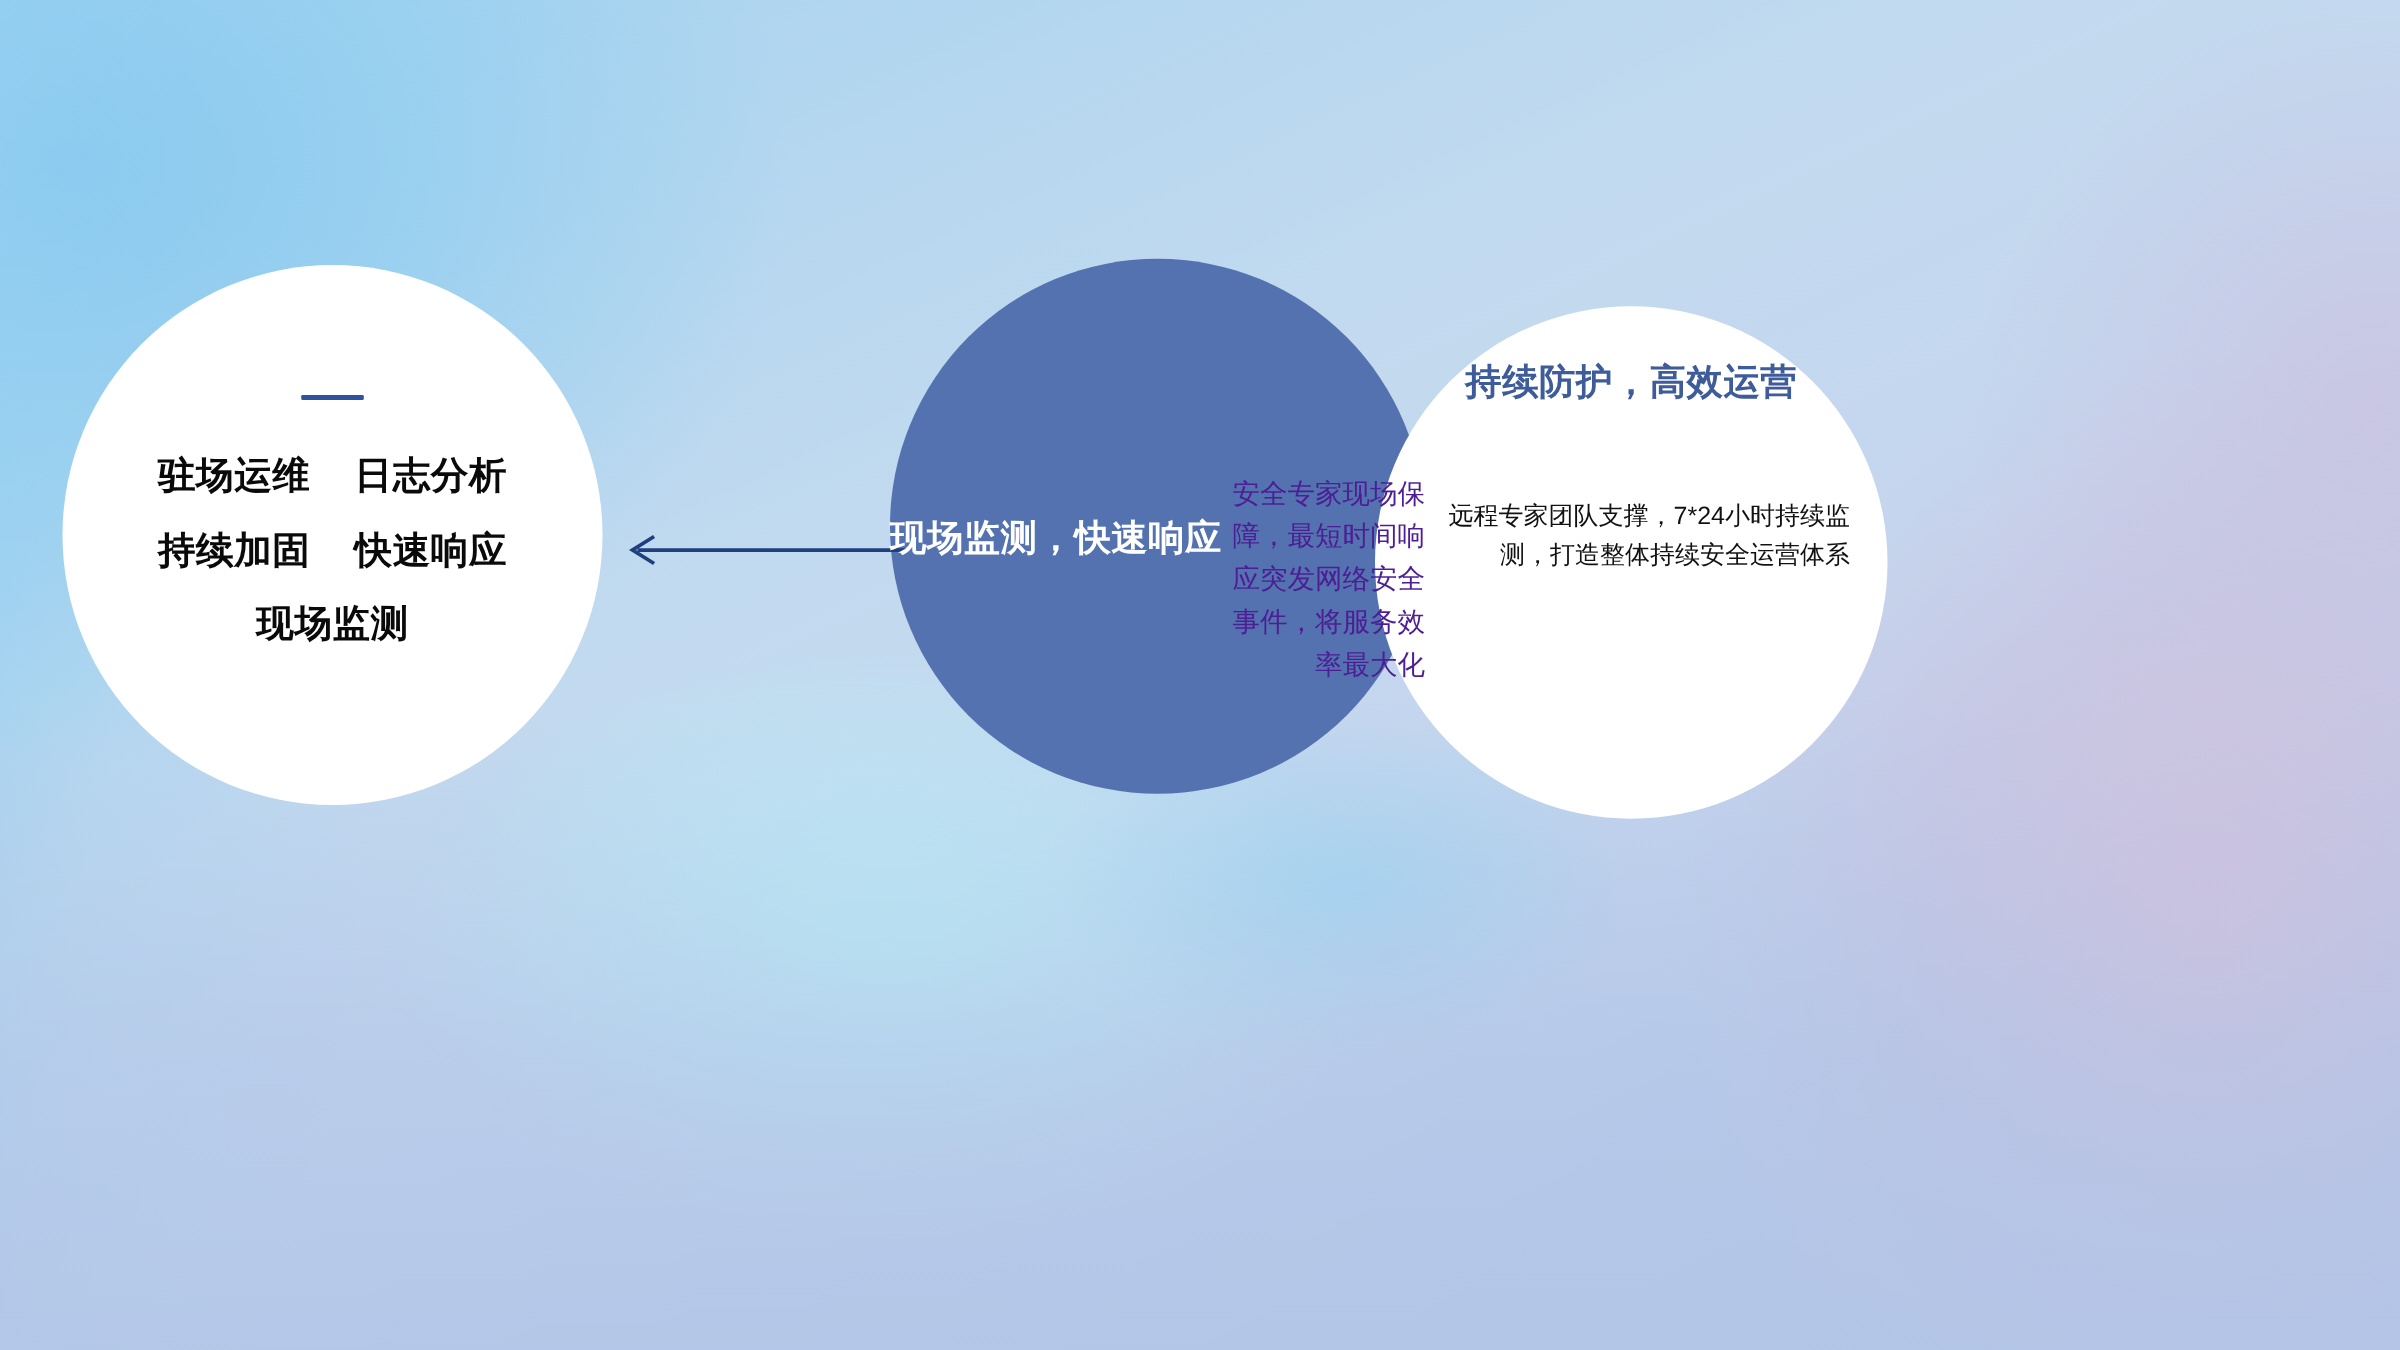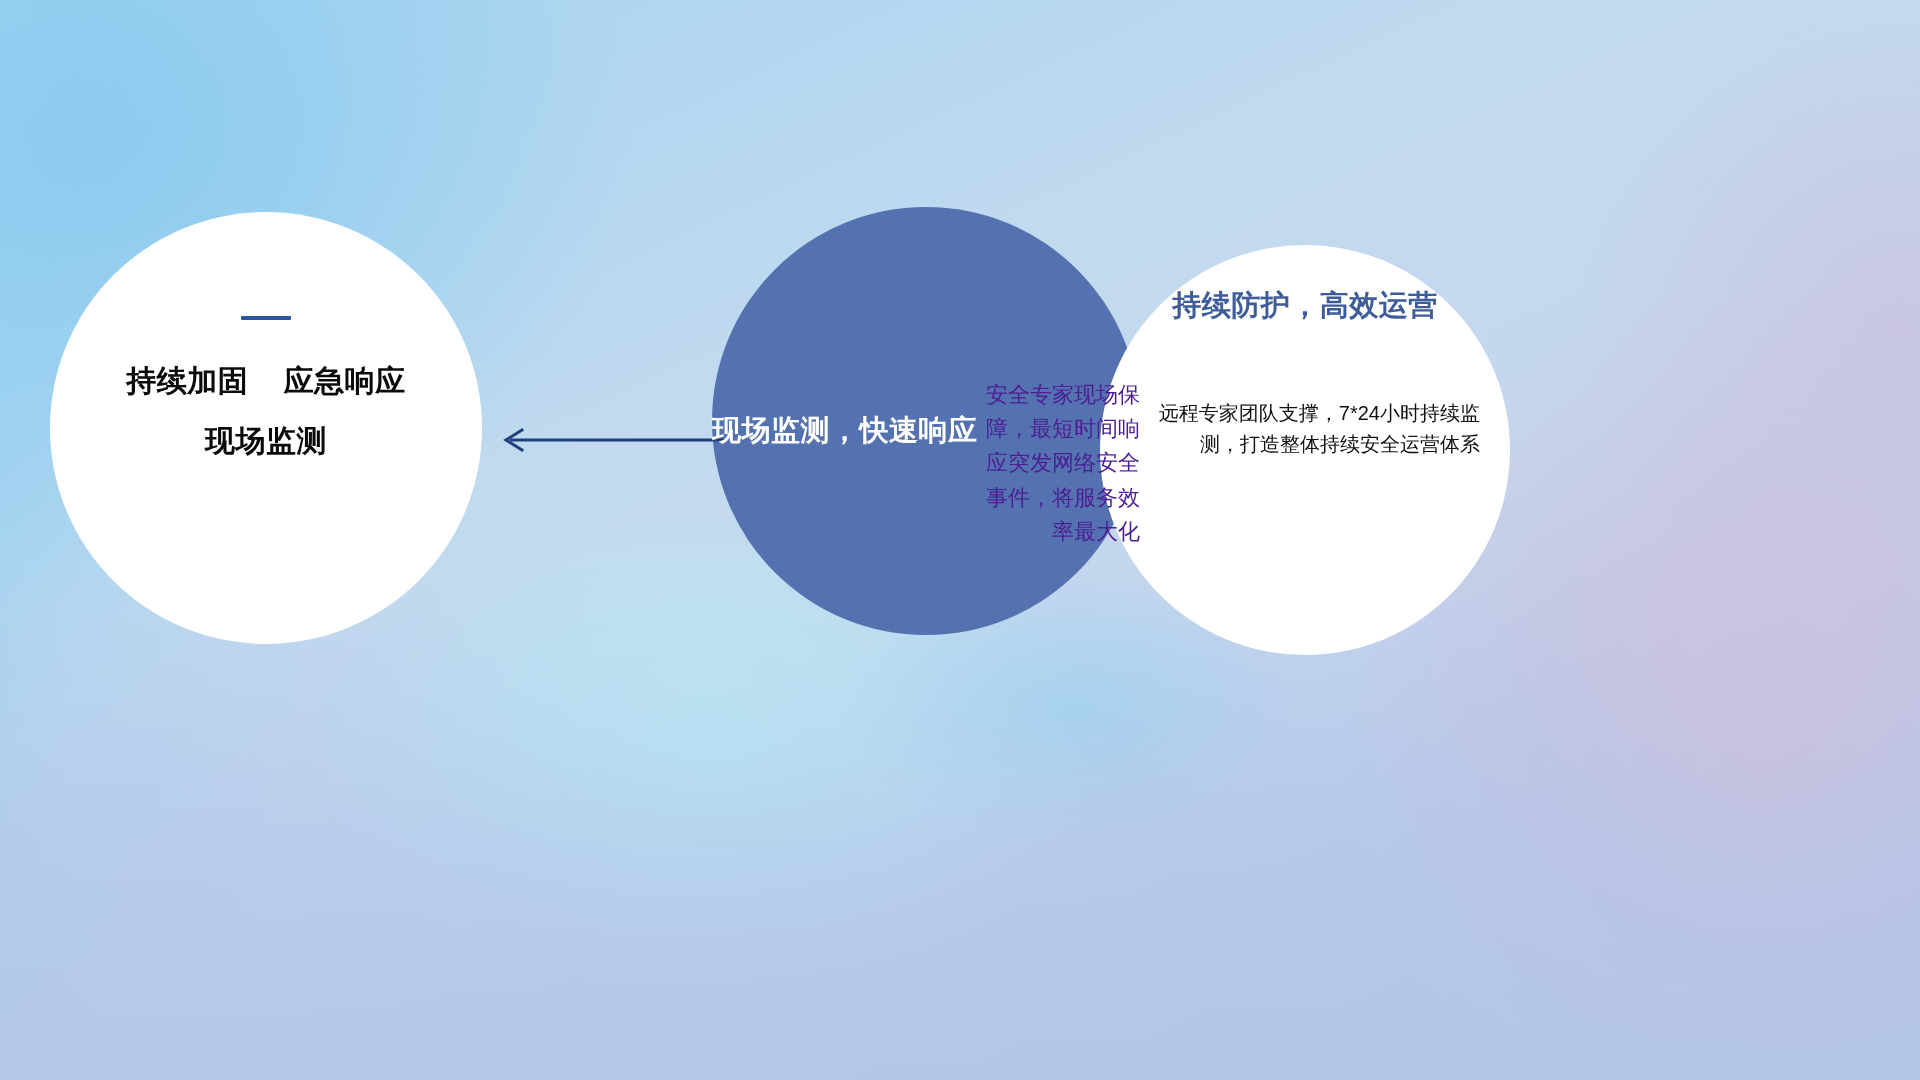--- a/index.html
+++ b/index.html
@@ -238,21 +238,22 @@
   <div class="circle" id="circle-middle"></div>
   <div class="circle" id="circle-right"></div>
 
   <svg id="arrow" viewBox="0 0 260 60">
     <line x1="255" y1="30" x2="40" y2="30" stroke="#1f3f7f" stroke-width="3"></line>
     <polyline points="52,20 36,30 52,40" fill="none" stroke="#1f3f7f" stroke-width="3" stroke-linecap="square" stroke-linejoin="miter"></polyline>
   </svg>
 
   <div id="left-content">
     <div id="left-divider"></div>
-    <div class="left-line">持续加固    应急响应</div>
+    <div class="left-line">驻场运维    日志分析</div>
+    <div class="left-line">持续加固    快速响应</div>
     <div class="left-line last">现场监测</div>
   </div>
 
   <div id="middle-content">
     <div id="middle-heading">现场监测，快速响应</div>
     <div id="middle-body">安全专家现场保障，最短时间响应突发网络安全事件，将服务效率最大化</div>
   </div>
 
   <div id="right-content">
     <div id="right-heading">持续防护，高效运营</div>

